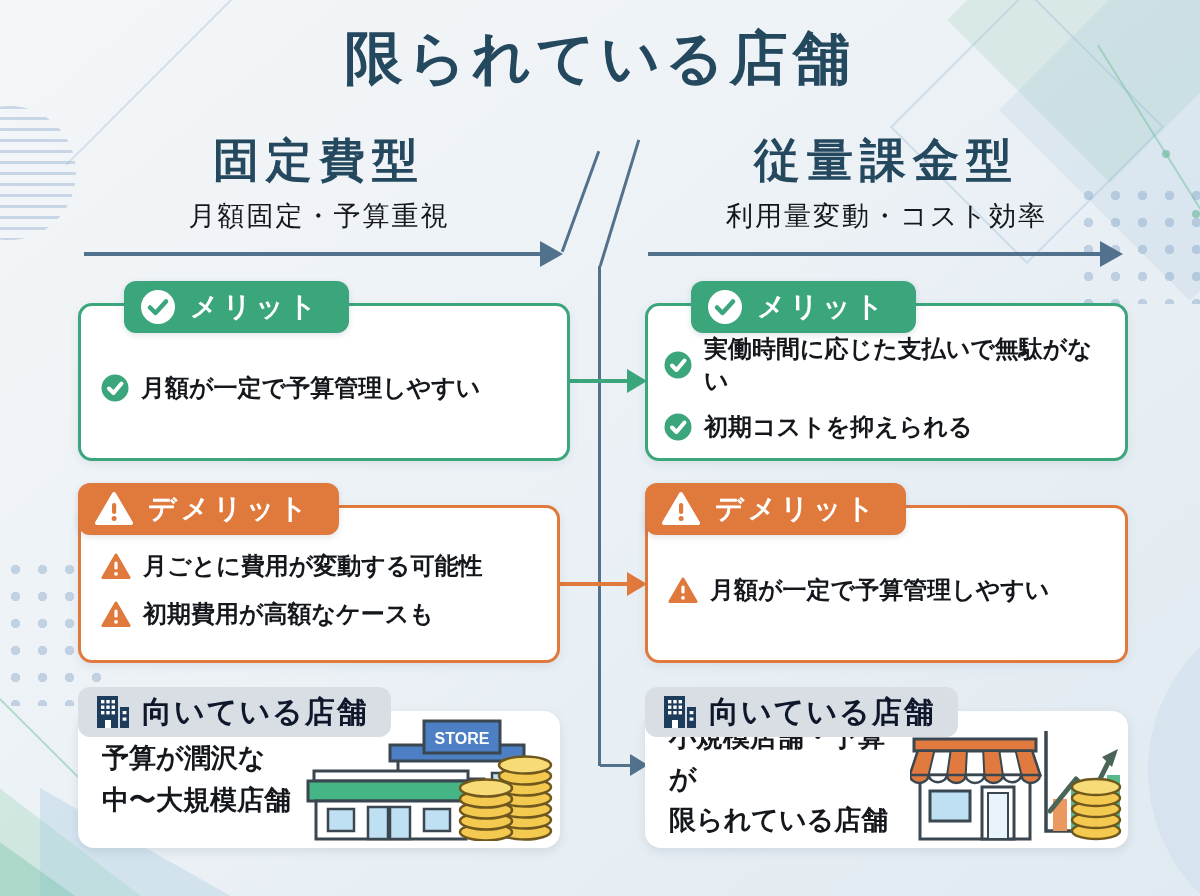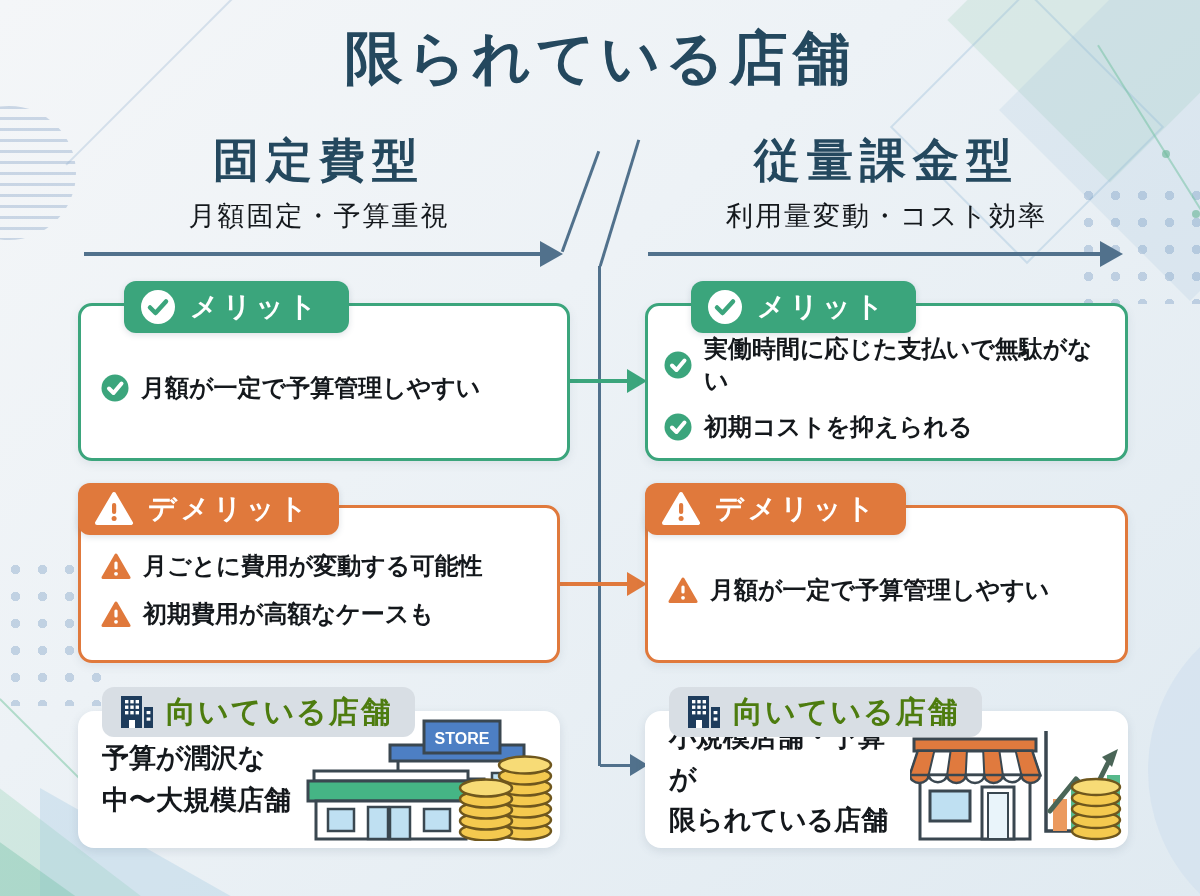--- a/index.html
+++ b/index.html
@@ -59,21 +59,21 @@
     box-shadow:0 2px 6px rgba(70,90,110,.18);}
   .tab.green{background:#3BA57C;margin-left:46px;} .tab.orange{background:#E0793C;}
   .panel{position:absolute;background:#fff;border-radius:14px;z-index:2;display:flex;flex-direction:column;
     justify-content:center;gap:16px;padding:20px 12px 8px 20px;box-sizing:border-box;
     box-shadow:0 3px 10px rgba(70,90,110,.10);}
   .panel.green{border:3px solid #3BA57C;} .panel.orange{border:3px solid #E0793C;}
   .item{display:flex;align-items:center;gap:12px;font-size:24px;font-weight:bold;color:#14181c;}
   .item svg{flex:0 0 auto;}
   
   .pill{position:absolute;height:50px;background:#d8dee4;border-radius:12px;display:flex;align-items:center;
-    gap:12px;padding:0 22px 0 14px;z-index:3;font-size:30px;font-weight:bold;color:#4d7c0f;letter-spacing:2px;margin-left:24px;}
+    gap:12px;padding:0 22px 0 14px;z-index:3;font-size:30px;font-weight:bold;color:#0f172a;letter-spacing:2px;}
   .card{position:absolute;background:#fff;border-radius:16px;z-index:2;display:flex;align-items:center;
     box-shadow:0 3px 10px rgba(70,90,110,.14);}
   .card-text{font-size:27px;font-weight:bold;color:#14181c;line-height:1.55;padding-left:24px;flex:1;}
   .card svg{margin-right:6px;flex:0 0 auto;}
 </style>
 </head>
 <body>
 
 <div class="stage">
 

